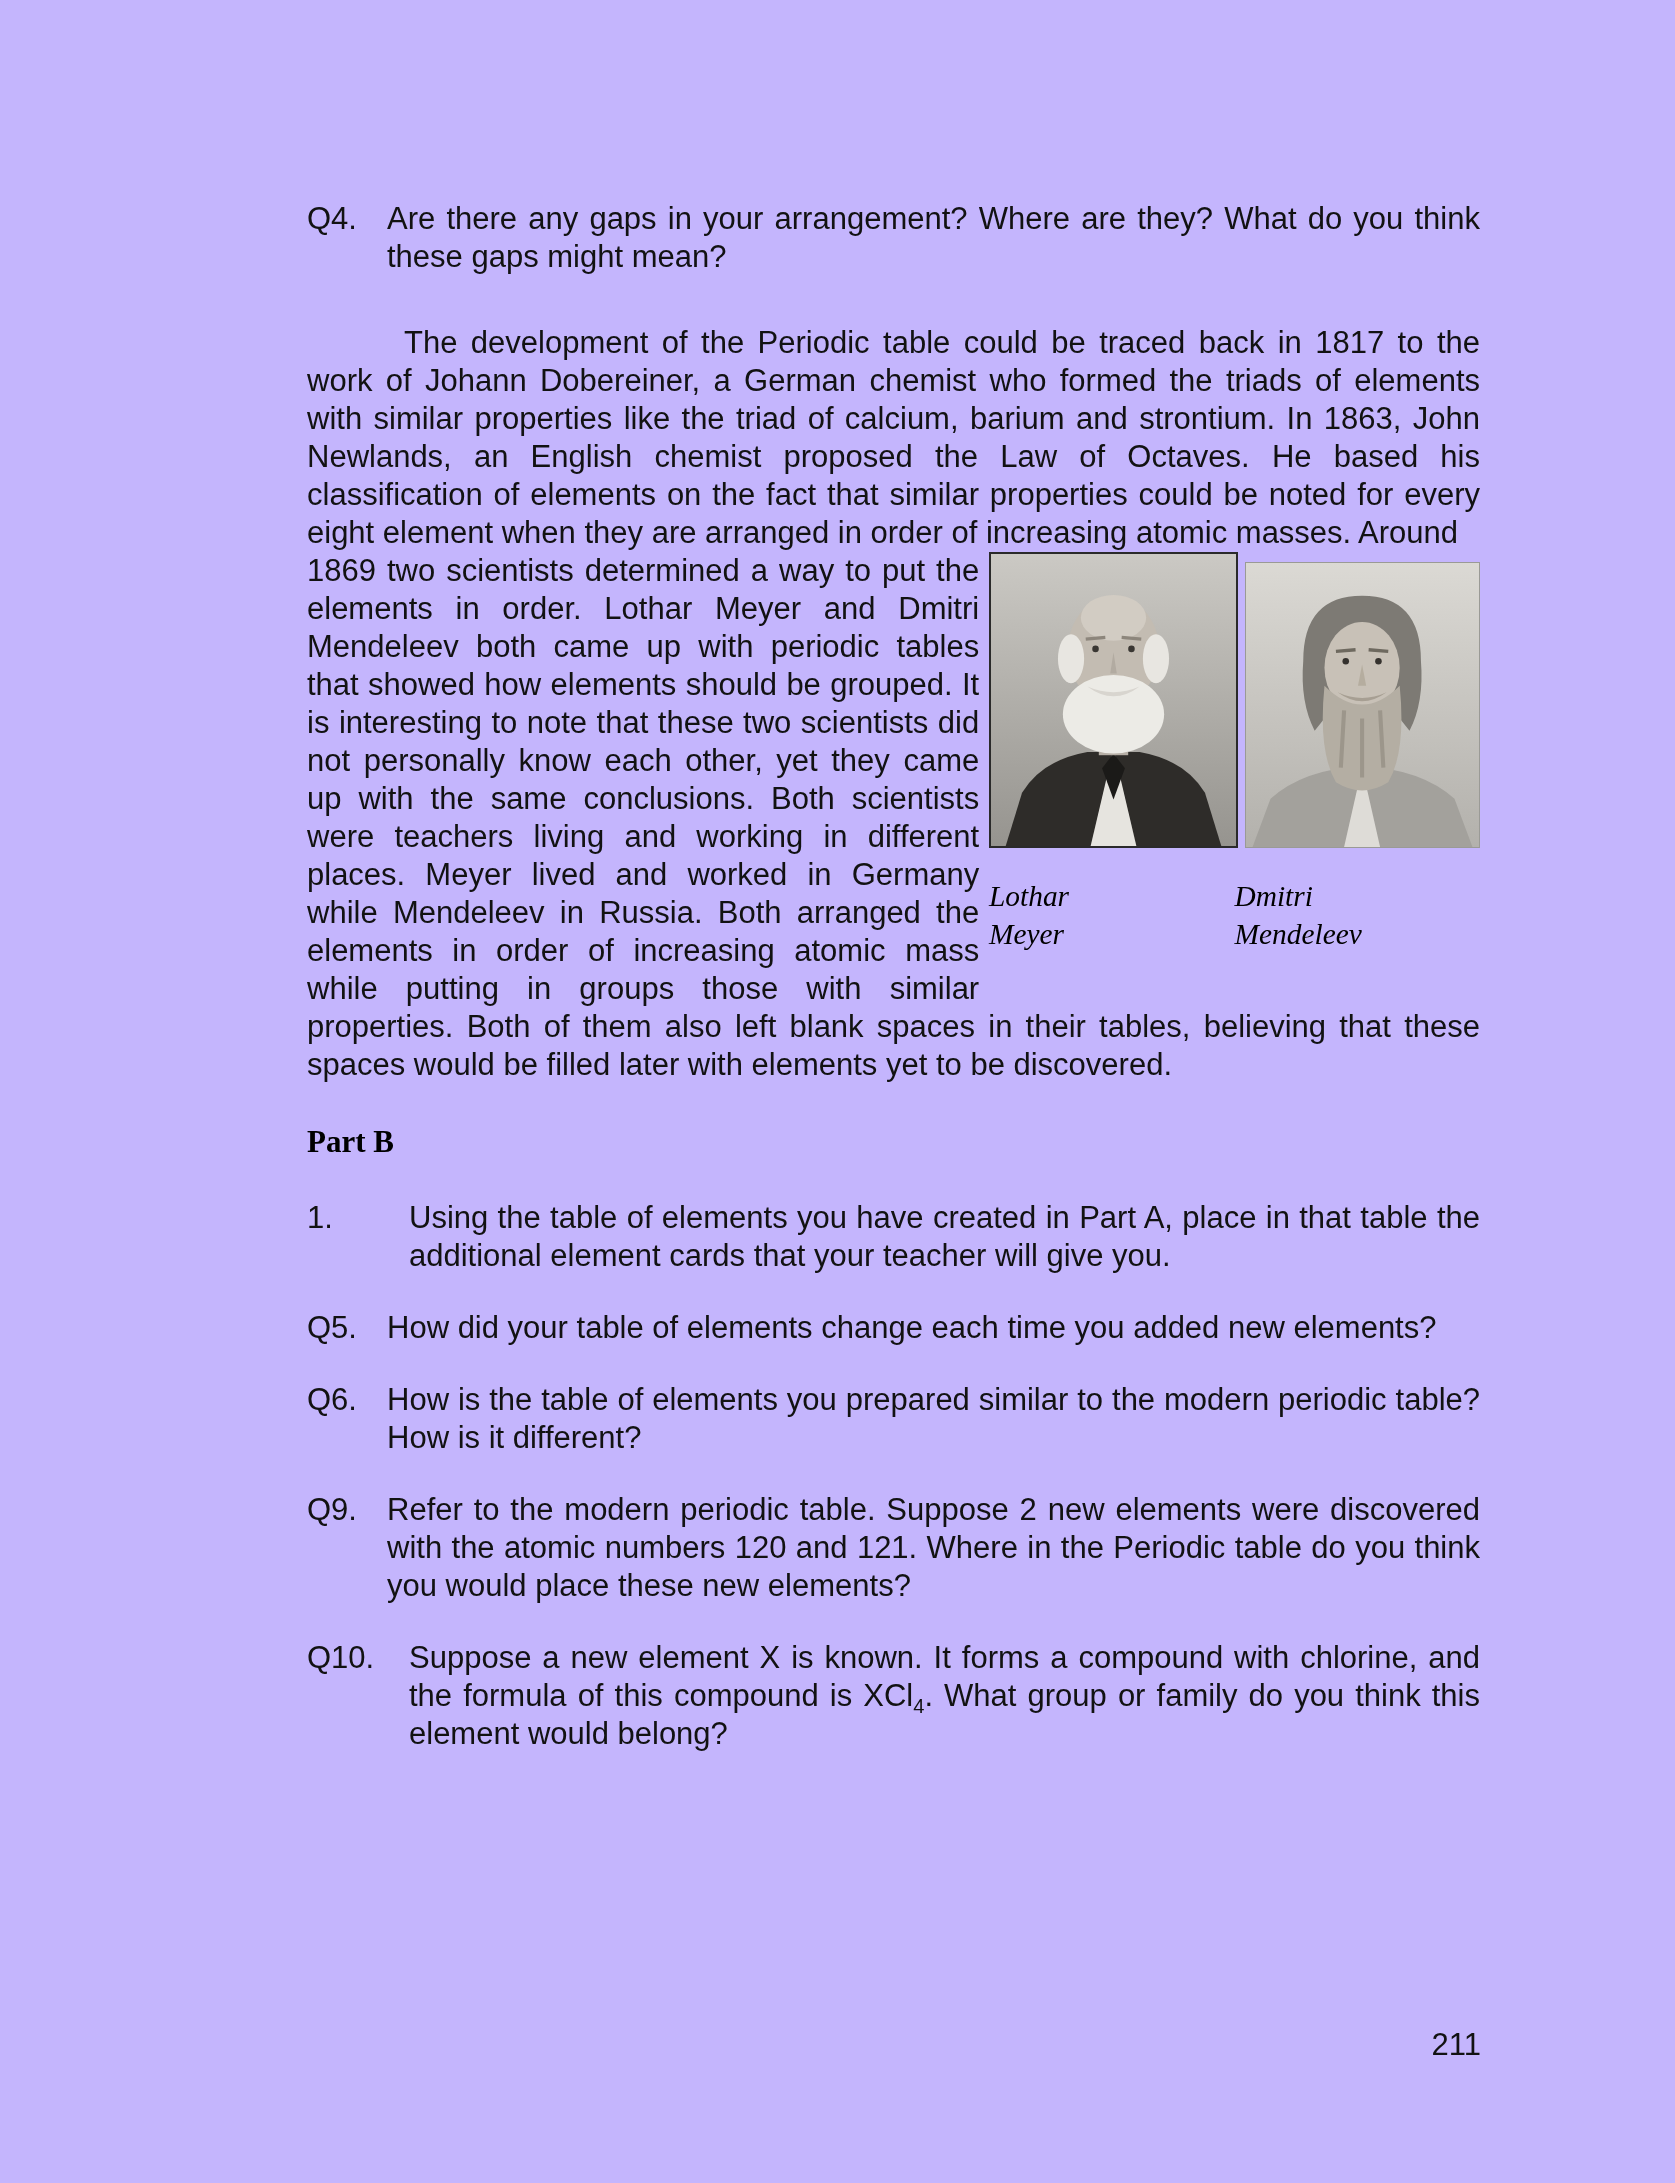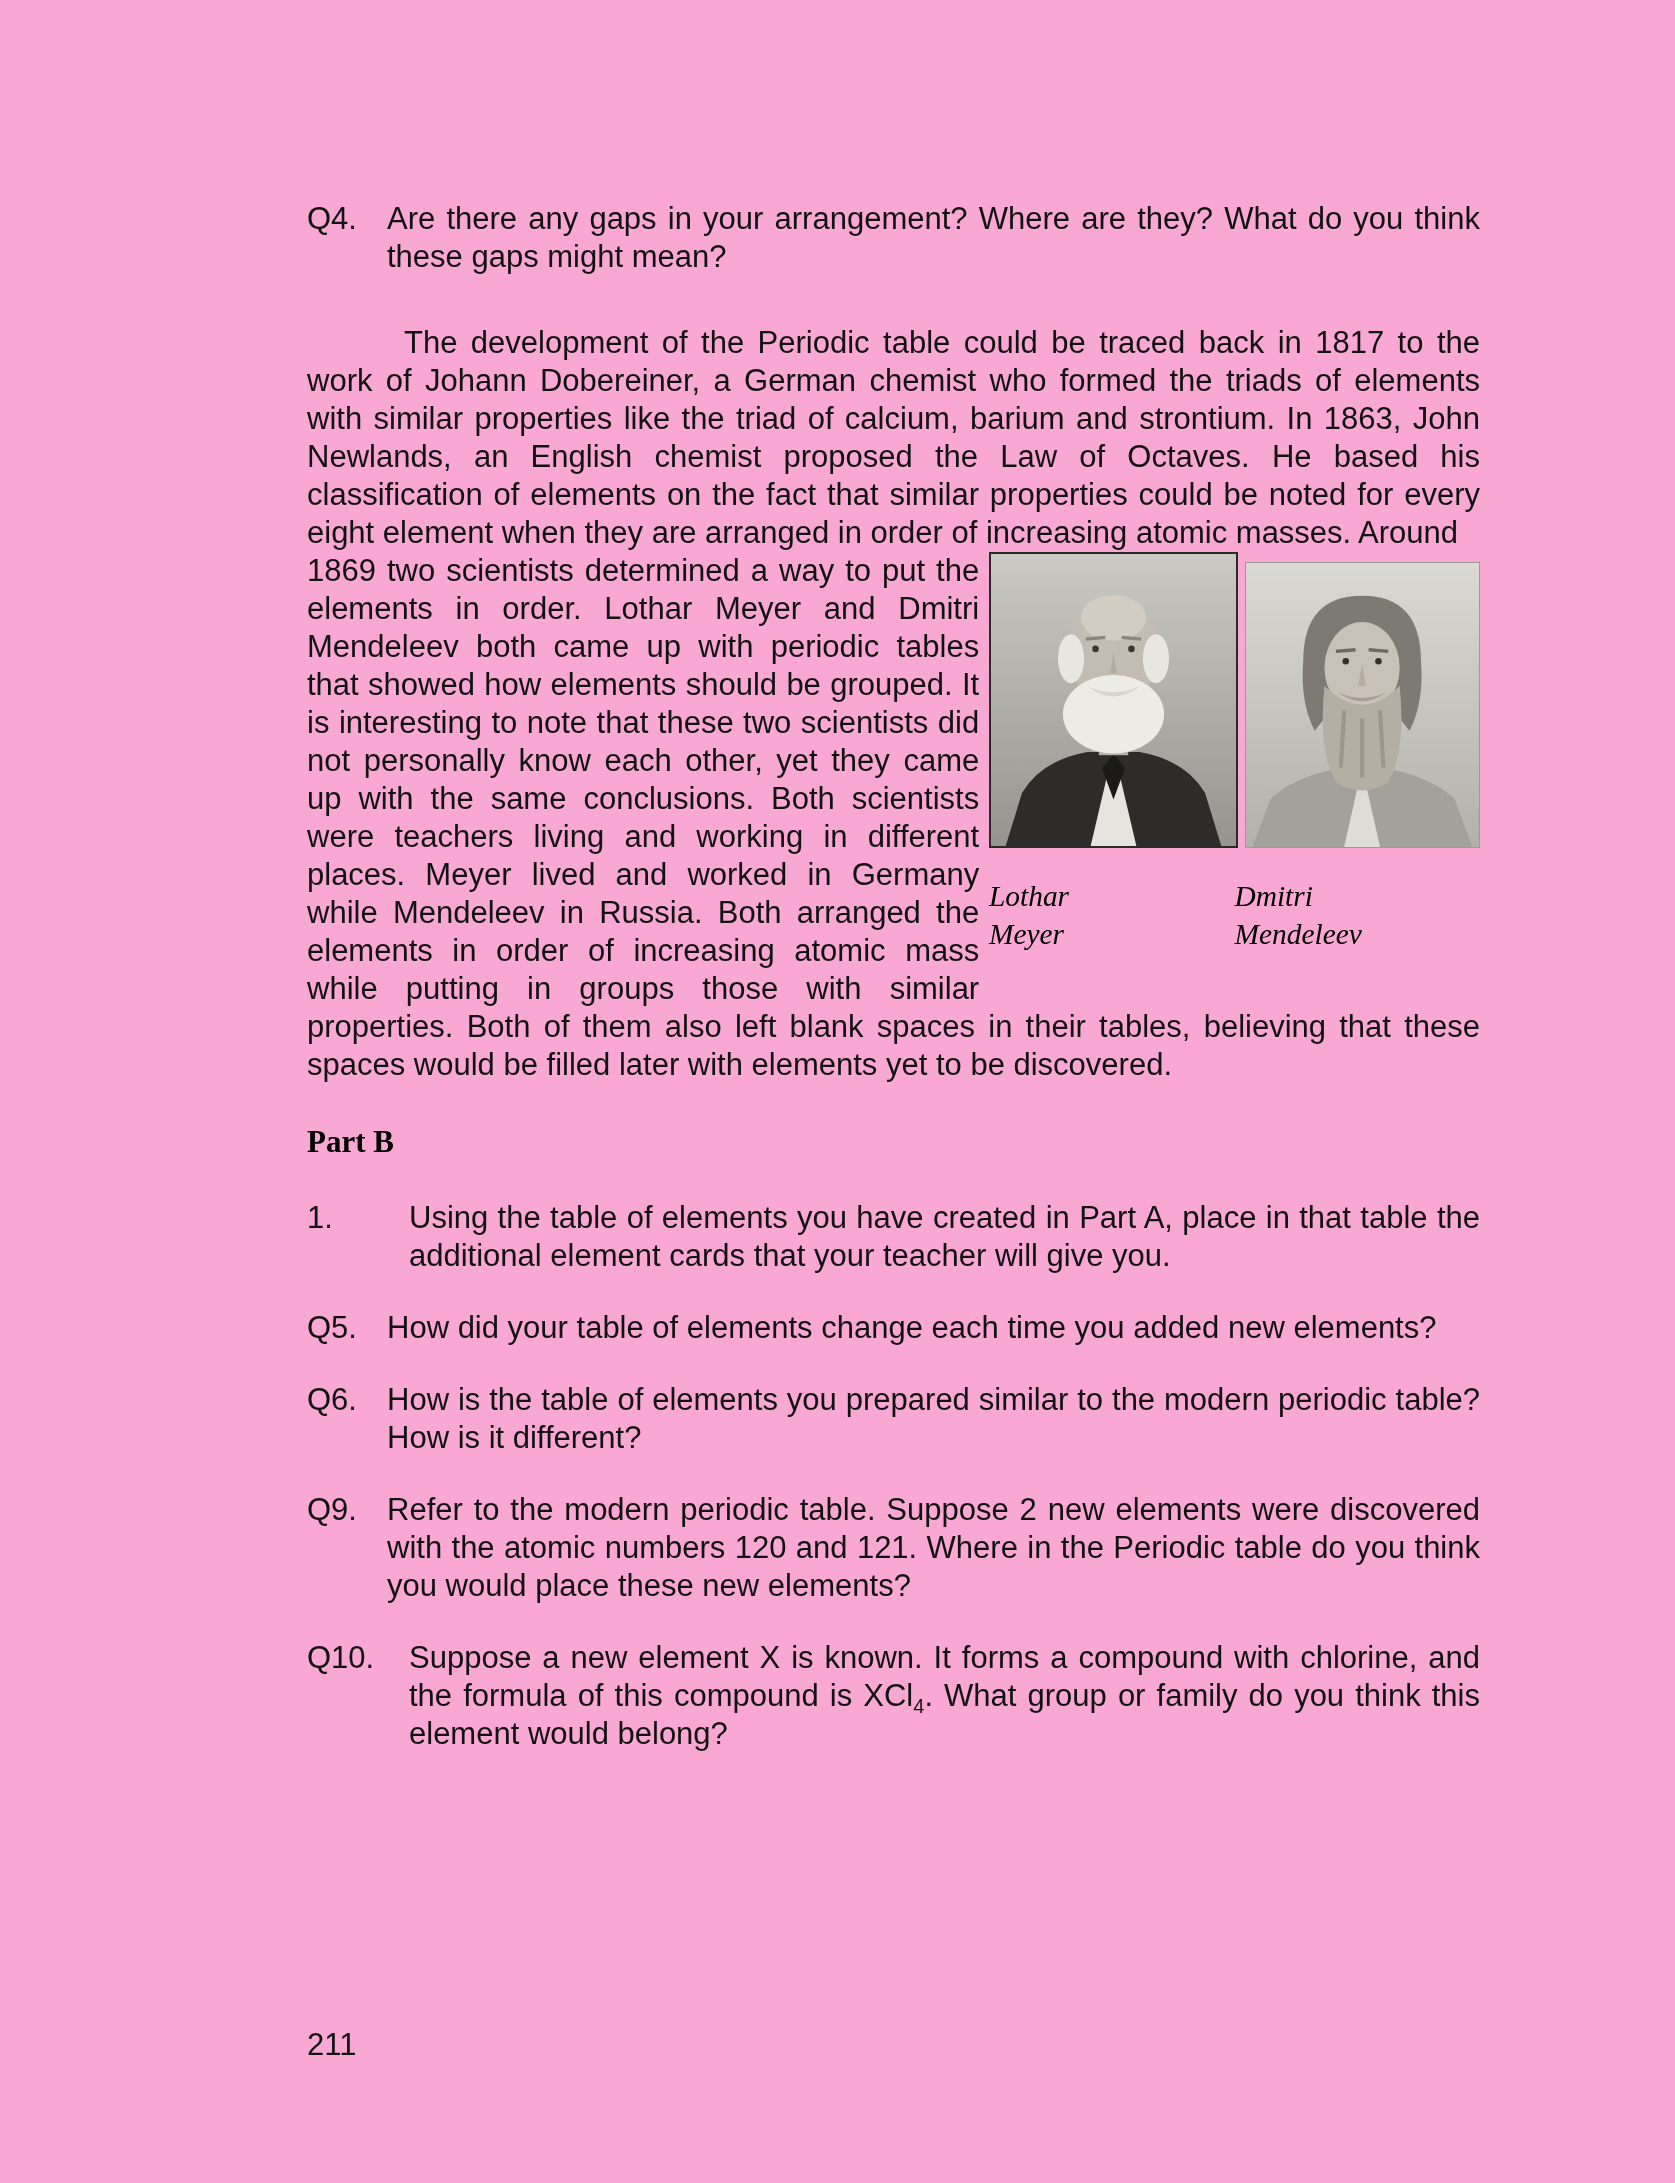--- a/index.html
+++ b/index.html
@@ -1,21 +1,21 @@
 <!DOCTYPE html>
 <html style="font-size:13px"><head>
 <meta charset="utf-8">
 <style>
   html, body { margin: 0; padding: 0; background: #ffffff; }
 
   .page {
     position: relative;
     width: 1675px;
     height: 2183px;
-    background: #f9a8d4;
+    background: #c4b5fd;
     box-sizing: border-box;
     padding: 200px 195px 0 307px;
     font-family: "Liberation Sans", "DejaVu Sans", sans-serif;
     font-size: 31px;
     line-height: 38px;
     color: #121212;
     overflow: hidden;
   }
 
   p { margin: 0; }
@@ -69,21 +69,21 @@
     color: #000;
   }
 
   sub.chem { font-size: 0.65em; line-height: 0; }
 
   .page-number {
     position: absolute;
     left: 307px;
     width: 1174px;
     bottom: 119px;
-    text-align: left;
+    text-align: right;
   }
 </style>
 </head>
 <body>
 
 <div class="page">
 
   <div class="q-item">
     <span class="q-label">Q4.</span>
     <p class="q-text">Are there any gaps in your arrangement? Where are they? What do you think these gaps might mean?</p>

